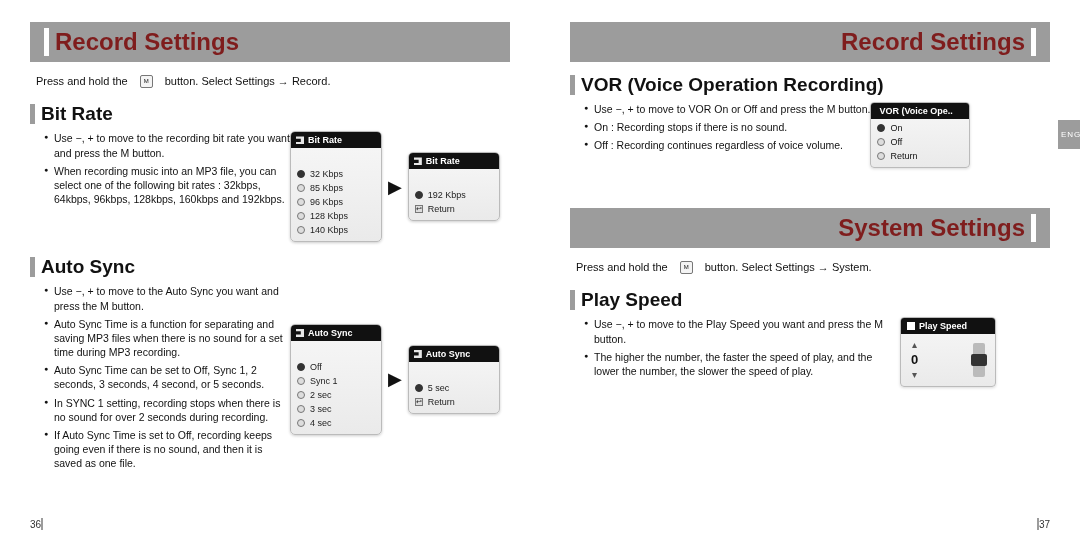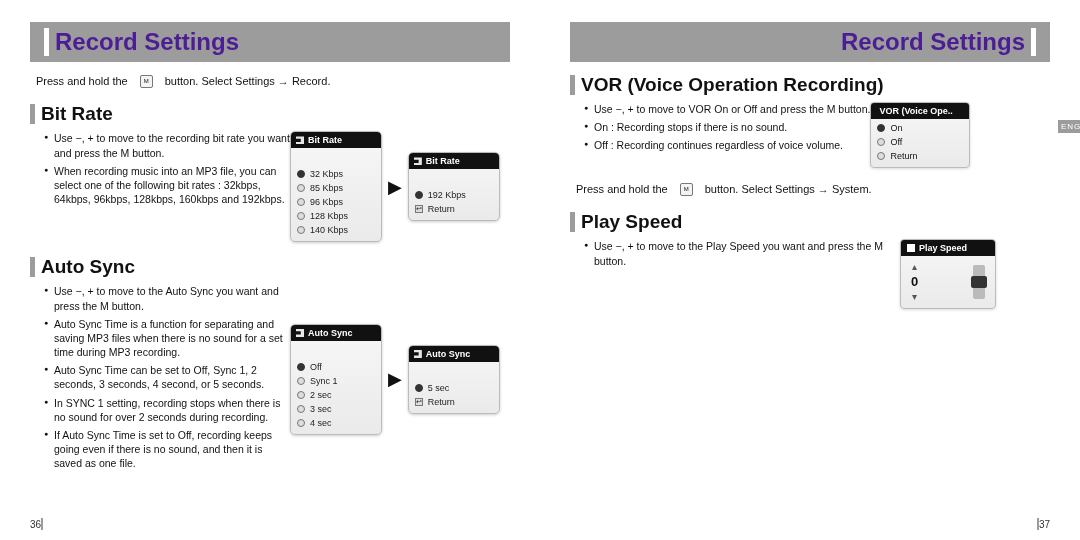--- a/index.html
+++ b/index.html
@@ -20,21 +20,21 @@
   }
   .page {
     width: 50%;
     height: 100%;
     padding: 22px 30px 24px 30px;
     position: relative;
   }
   
   .title-bar {
     background: #9c9c9c;
-    color: #4c1d95;
+    color: #7f1d1d;
     font-family: Arial, Helvetica, sans-serif;
     font-weight: bold;
     font-size: 24px;
     display: flex;
     align-items: center;
     height: 40px;
     padding: 0 8px;
     margin-bottom: 12px;
   }
   .title-bar.left-align { justify-content: flex-start; }
@@ -184,21 +184,21 @@
   .ps-body .val{font-size:13px;font-weight:bold;}
   .ps-body .slot{ width:12px; height:34px; background:#bbb; border-radius:2px; position:relative;}
   .ps-body .slot .thumb{position:absolute; left:-2px; right:-2px; height:12px; top:11px; background:#333; border-radius:2px;}
   
   .eng-tab {
     position:absolute;
     right:0; top:120px;
     background:#9c9c9c; color:#fff;
     font-size:8px; letter-spacing:1px;
     writing-mode: horizontal-tb;
-    padding:2px 3px;
+    padding:10px 3px;
     text-align:center;
     width:22px;
   }
   
   .pageno-left, .pageno-right {
     position:absolute; bottom:10px;
     font-size:10px; color:#333;
     display:flex; align-items:center; gap:0;
   }
   .pageno-left { left:30px; }
@@ -371,35 +371,40 @@
               </li>
             <li>
                 <span class="dot"></span>
                 <span>Return</span>
               </li>
           </ul>
         </div>
       </div>
     </div>
 
+    <div class="title-bar right-align" style="margin-top:40px;">
+      <span>System Settings</span>
+      <span class="accent"></span>
+    </div>
 
     <div class="instr">
       <span>Press and hold the</span>
       <span class="m-btn">M</span>
       <span>button. Select Settings → System.</span>
     </div>
 
     <div class="section">
       <div class="sec-head">
         <span class="sec-accent"></span>
         <span class="sec-title">Play Speed</span>
       </div>
       <div class="sec-body">
         <ul class="bullets" style="max-width:330px">
           <li>Use −, + to move to the Play Speed you want and press the M button.</li>
+          <li>The higher the number, the faster the speed of play, and the lower the number, the slower the speed of play.</li>
         </ul>
         <div class="ps-panel">
           <div class="mp-head">
             <span style="width:8px;height:8px;background:#fff;display:inline-block"></span>
             <span>Play Speed</span>
           </div>
           <div class="ps-body">
             <div style="display:flex;flex-direction:column;align-items:center;gap:2px;">
               <span class="step">▴</span>
               <span class="val">0</span>

